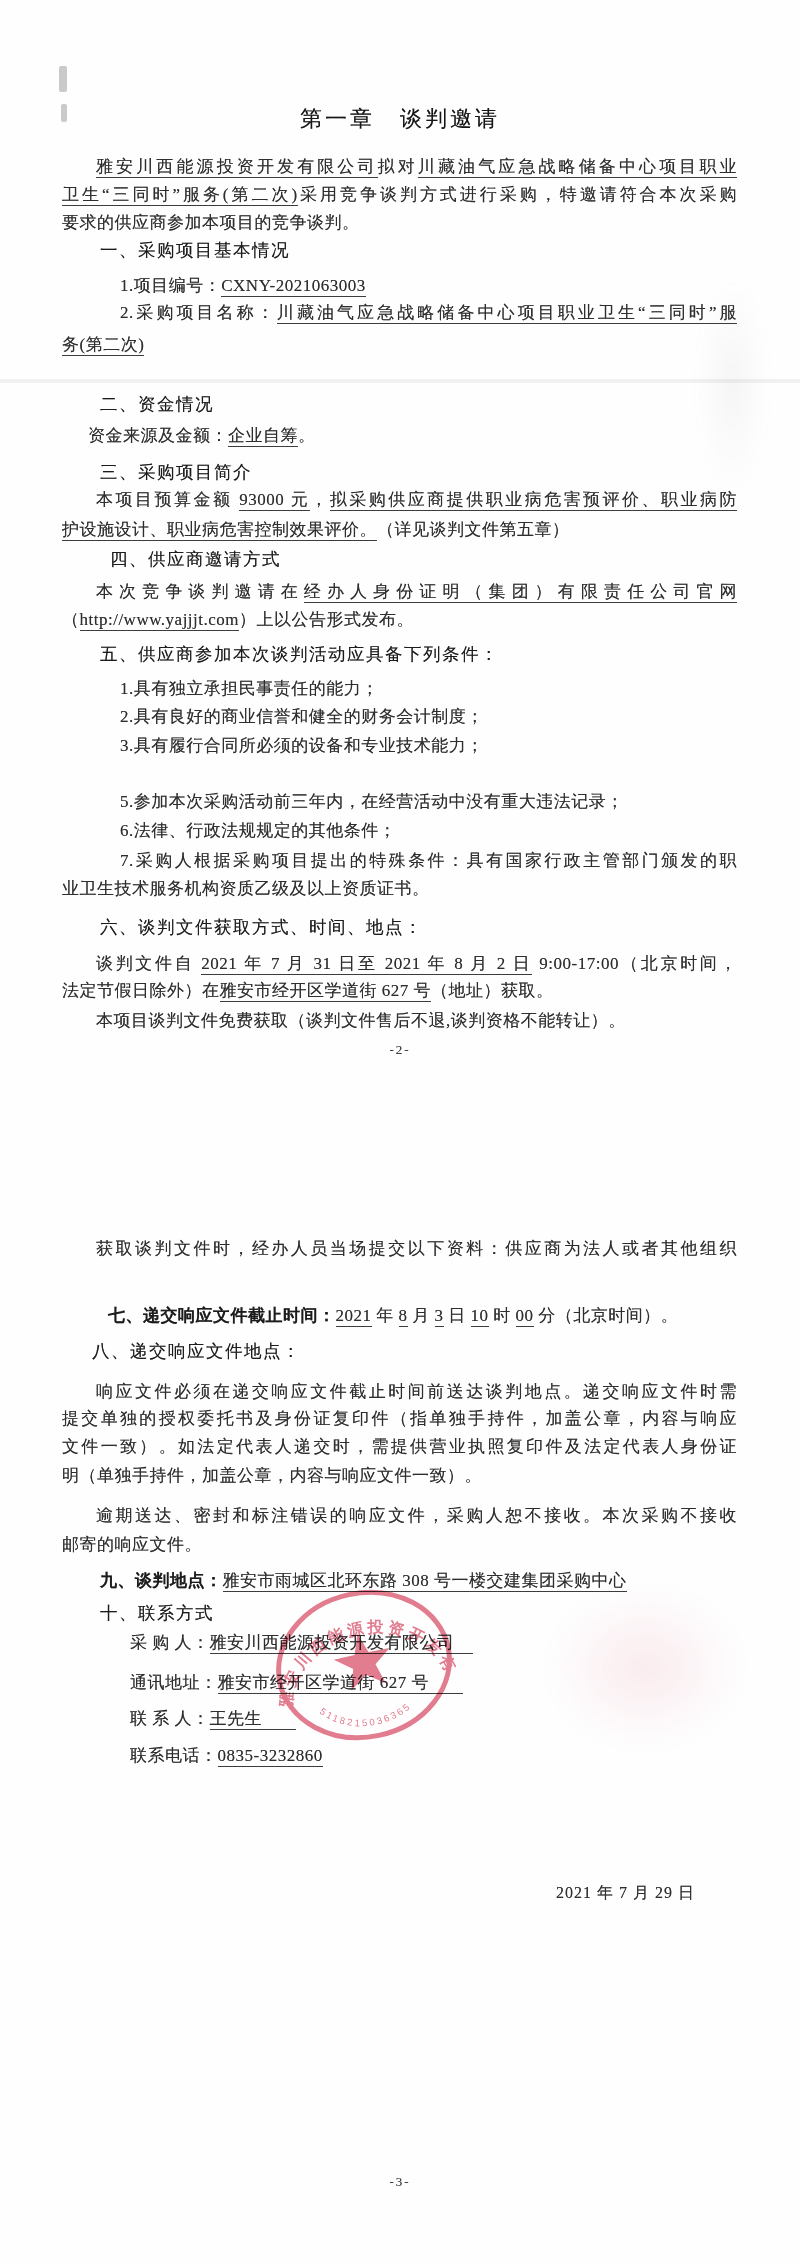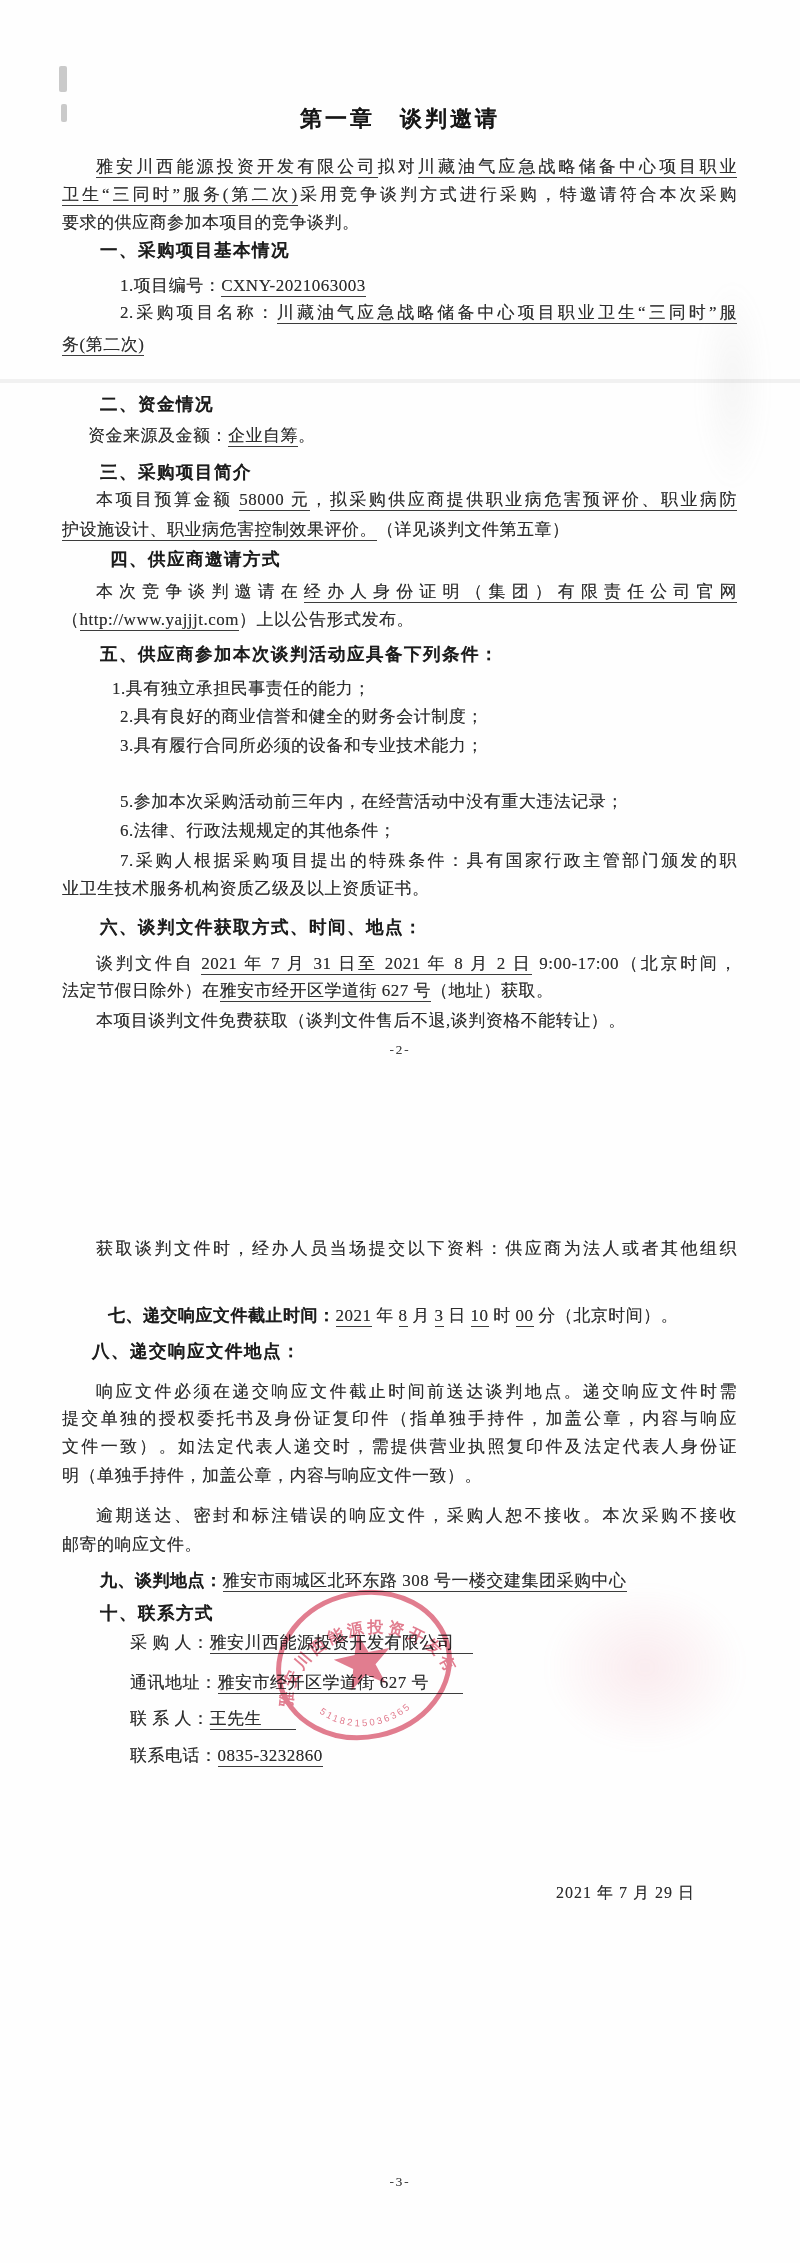--- a/index.html
+++ b/index.html
@@ -1,21 +1,21 @@
 <!DOCTYPE html>
 <html><head>
 <meta charset="utf-8">
 <style>
   html,body{margin:0;padding:0;background:#ffffff;}
   .sheet{position:relative;width:800px;height:2263px;background:#fefefe;overflow:hidden;
          font-family:"Liberation Serif","DejaVu Serif",serif;}
   .line{position:absolute;font:17px/24px "Liberation Serif","DejaVu Serif",serif;
         color:#2e2e2e;white-space:nowrap;letter-spacing:.5px;
         text-shadow:0 0 .4px rgba(40,40,40,.55);}
-  .hd{font-family:"Liberation Sans","DejaVu Sans",sans-serif;font-weight:700;
+  .hd{font-family:"Liberation Sans","DejaVu Sans",sans-serif;font-weight:400;
       font-size:17.5px;color:#1c1c1c;letter-spacing:1.5px;}
   .j{white-space:normal;right:63px;text-align:justify;text-align-last:justify;}
   .u{border-bottom:1.2px solid #3c3c3c;padding-bottom:1px;}
   .b{font-family:"Liberation Sans","DejaVu Sans",sans-serif;font-weight:700;color:#1c1c1c;}
   .ext1{padding-right:18px;}
   .ext2{padding-right:34px;}
   .center{left:0;right:0;text-align:center;}
   .pn{font-size:13px;color:#3f3f3f;letter-spacing:2px;}
   .title{font-size:22px;letter-spacing:3px;color:#161616;}
   .datef{font-size:16px;letter-spacing:1px;}
@@ -49,29 +49,29 @@
 
   <div class="line hd" style="top:238px;left:100px;">一、采购项目基本情况</div>
   <div class="line" style="top:274px;left:120px;"><span>1.项目编号：</span><span class="u">CXNY-2021063003</span></div>
   <div class="line j" style="top:301px;left:120px;"><span>2.采购项目名称：</span><span class="u">川藏油气应急战略储备中心项目职业卫生“三同时”服</span></div>
   <div class="line" style="top:333px;left:62px;"><span class="u">务(第二次)</span></div>
 
   <div class="line hd" style="top:392px;left:100px;">二、资金情况</div>
   <div class="line" style="top:424px;left:88px;"><span>资金来源及金额：</span><span class="u">企业自筹</span><span>。</span></div>
 
   <div class="line hd" style="top:460px;left:100px;">三、采购项目简介</div>
-  <div class="line j" style="top:488px;left:96px;"><span>本项目预算金额 </span><span class="u">58000 元</span><span>，</span><span class="u">拟采购供应商提供职业病危害预评价、职业病防</span></div>
+  <div class="line j" style="top:488px;left:96px;"><span>本项目预算金额 </span><span class="u">93000 元</span><span>，</span><span class="u">拟采购供应商提供职业病危害预评价、职业病防</span></div>
   <div class="line" style="top:518px;left:62px;"><span class="u">护设施设计、职业病危害控制效果评价。</span><span>（详见谈判文件第五章）</span></div>
 
   <div class="line hd" style="top:547px;left:110px;">四、供应商邀请方式</div>
   <div class="line j" style="top:580px;left:96px;"><span>本次竞争谈判邀请在</span><span class="u">经办人身份证明（集团）有限责任公司官网</span></div>
   <div class="line" style="top:608px;left:62px;"><span>（</span><span class="u">http://www.yajjjt.com</span><span>）上以公告形式发布。</span></div>
 
   <div class="line hd" style="top:642px;left:100px;">五、供应商参加本次谈判活动应具备下列条件：</div>
-  <div class="line" style="top:677px;left:112px;">1.具有独立承担民事责任的能力；</div>
+  <div class="line" style="top:677px;left:120px;">1.具有独立承担民事责任的能力；</div>
   <div class="line" style="top:705px;left:120px;">2.具有良好的商业信誉和健全的财务会计制度；</div>
   <div class="line" style="top:734px;left:120px;">3.具有履行合同所必须的设备和专业技术能力；</div>
   <div class="line" style="top:790px;left:120px;">5.参加本次采购活动前三年内，在经营活动中没有重大违法记录；</div>
   <div class="line" style="top:819px;left:120px;">6.法律、行政法规规定的其他条件；</div>
   <div class="line j" style="top:849px;left:120px;">7.采购人根据采购项目提出的特殊条件：具有国家行政主管部门颁发的职</div>
   <div class="line" style="top:877px;left:62px;">业卫生技术服务机构资质乙级及以上资质证书。</div>
 
   <div class="line hd" style="top:915px;left:100px;">六、谈判文件获取方式、时间、地点：</div>
   <div class="line j" style="top:952px;left:96px;"><span>谈判文件自 </span><span class="u">2021 年 7 月 31 日至 2021 年 8 月 2 日</span><span> 9:00-17:00（北京时间，</span></div>
   <div class="line" style="top:979px;left:62px;"><span>法定节假日除外）在</span><span class="u">雅安市经开区学道街 627 号</span><span>（地址）获取。</span></div>

